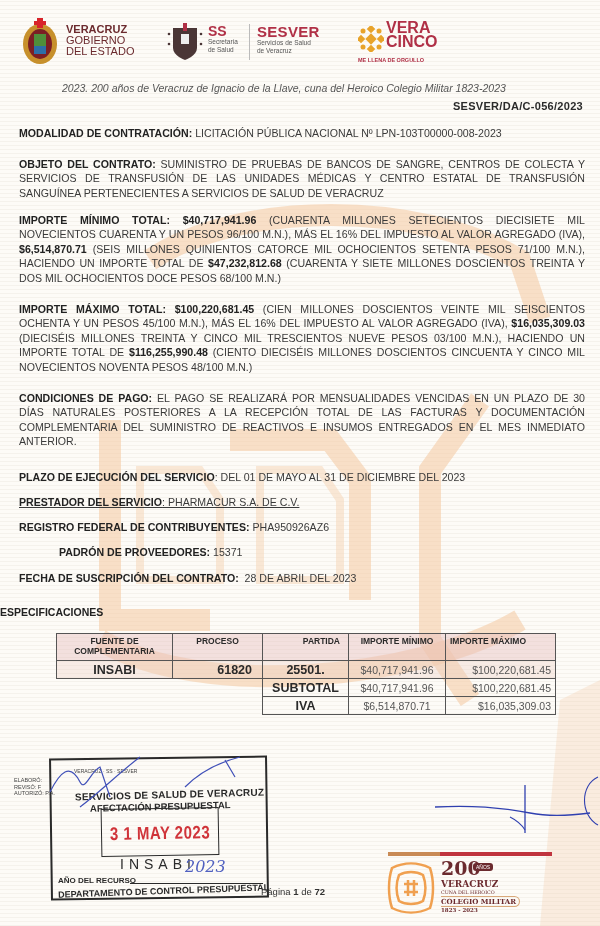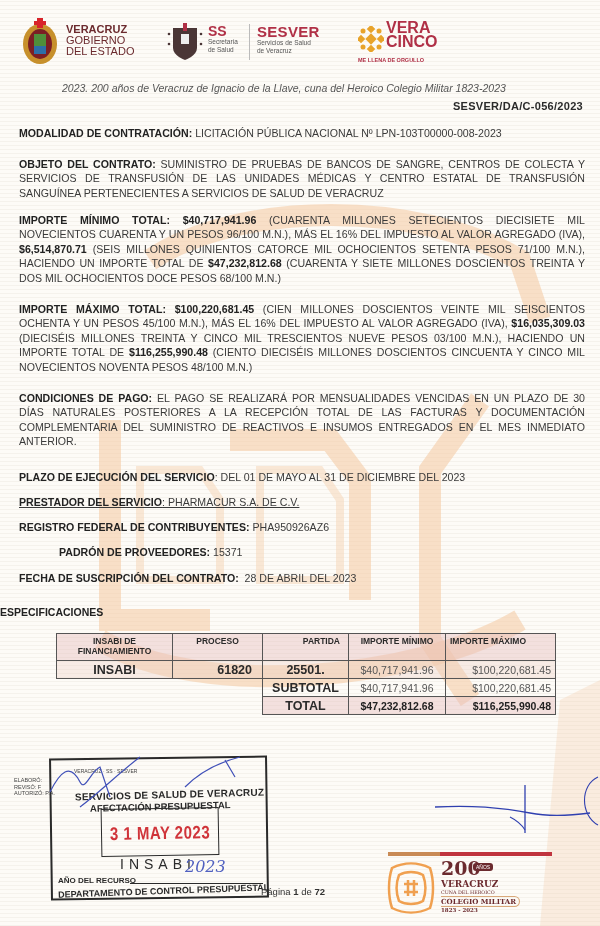--- a/index.html
+++ b/index.html
@@ -197,44 +197,44 @@
 
   <div class="para" style="top:571px;">
     <span class="lbl">FECHA DE SUSCRIPCIÓN DEL CONTRATO:</span><span style="white-space:pre">  28 DE ABRIL DEL 2023</span>
   </div>
 
   <div class="spec-title">ESPECIFICACIONES</div>
 
   <table class="spec">
     <tbody>
         <tr class="hdr">
-      <td style="width:116px;text-align:center;">INSABI DE FINANCIAMIENTO</td>
+      <td style="width:116px;text-align:center;">FUENTE DE COMPLEMENTARIA</td>
       <td style="width:90px;text-align:center;">PROCESO</td>
       <td style="width:86px;text-align:right;padding-right:8px;">PARTIDA</td>
       <td style="width:97px;text-align:center;">IMPORTE MÍNIMO</td>
       <td style="width:110px;text-align:left;">IMPORTE MÁXIMO</td>
     </tr>
     <tr class="r1">
       <td class="big" style="text-align:center;">INSABI</td>
       <td class="big" style="text-align:right;padding-right:10px;">61820</td>
       <td class="big" style="text-align:center;">25501.</td>
       <td class="num" style="text-align:center;">$40,717,941.96</td>
       <td class="num" style="text-align:right;">$100,220,681.45</td>
     </tr>
     <tr>
       <td class="empty" colspan="2"></td>
       <td class="big" style="text-align:center;">SUBTOTAL</td>
       <td class="num" style="text-align:center;">$40,717,941.96</td>
       <td class="num" style="text-align:right;">$100,220,681.45</td>
     </tr>
-    <tr class="total">
+    <tr>
       <td class="empty" colspan="2"></td>
-      <td class="big" style="text-align:center;">TOTAL</td>
-      <td class="num" style="text-align:center;">$47,232,812.68</td>
-      <td class="num" style="text-align:right;">$116,255,990.48</td>
+      <td class="big" style="text-align:center;">IVA</td>
+      <td class="num" style="text-align:center;">$6,514,870.71</td>
+      <td class="num" style="text-align:right;">$16,035,309.03</td>
     </tr>
   </tbody>
     </table>
 
   <div class="init-lines">
     <div>ELABORÓ:</div>
     <div>REVISÓ: F</div>
     <div>AUTORIZÓ: P.A.</div>
   </div>
 

